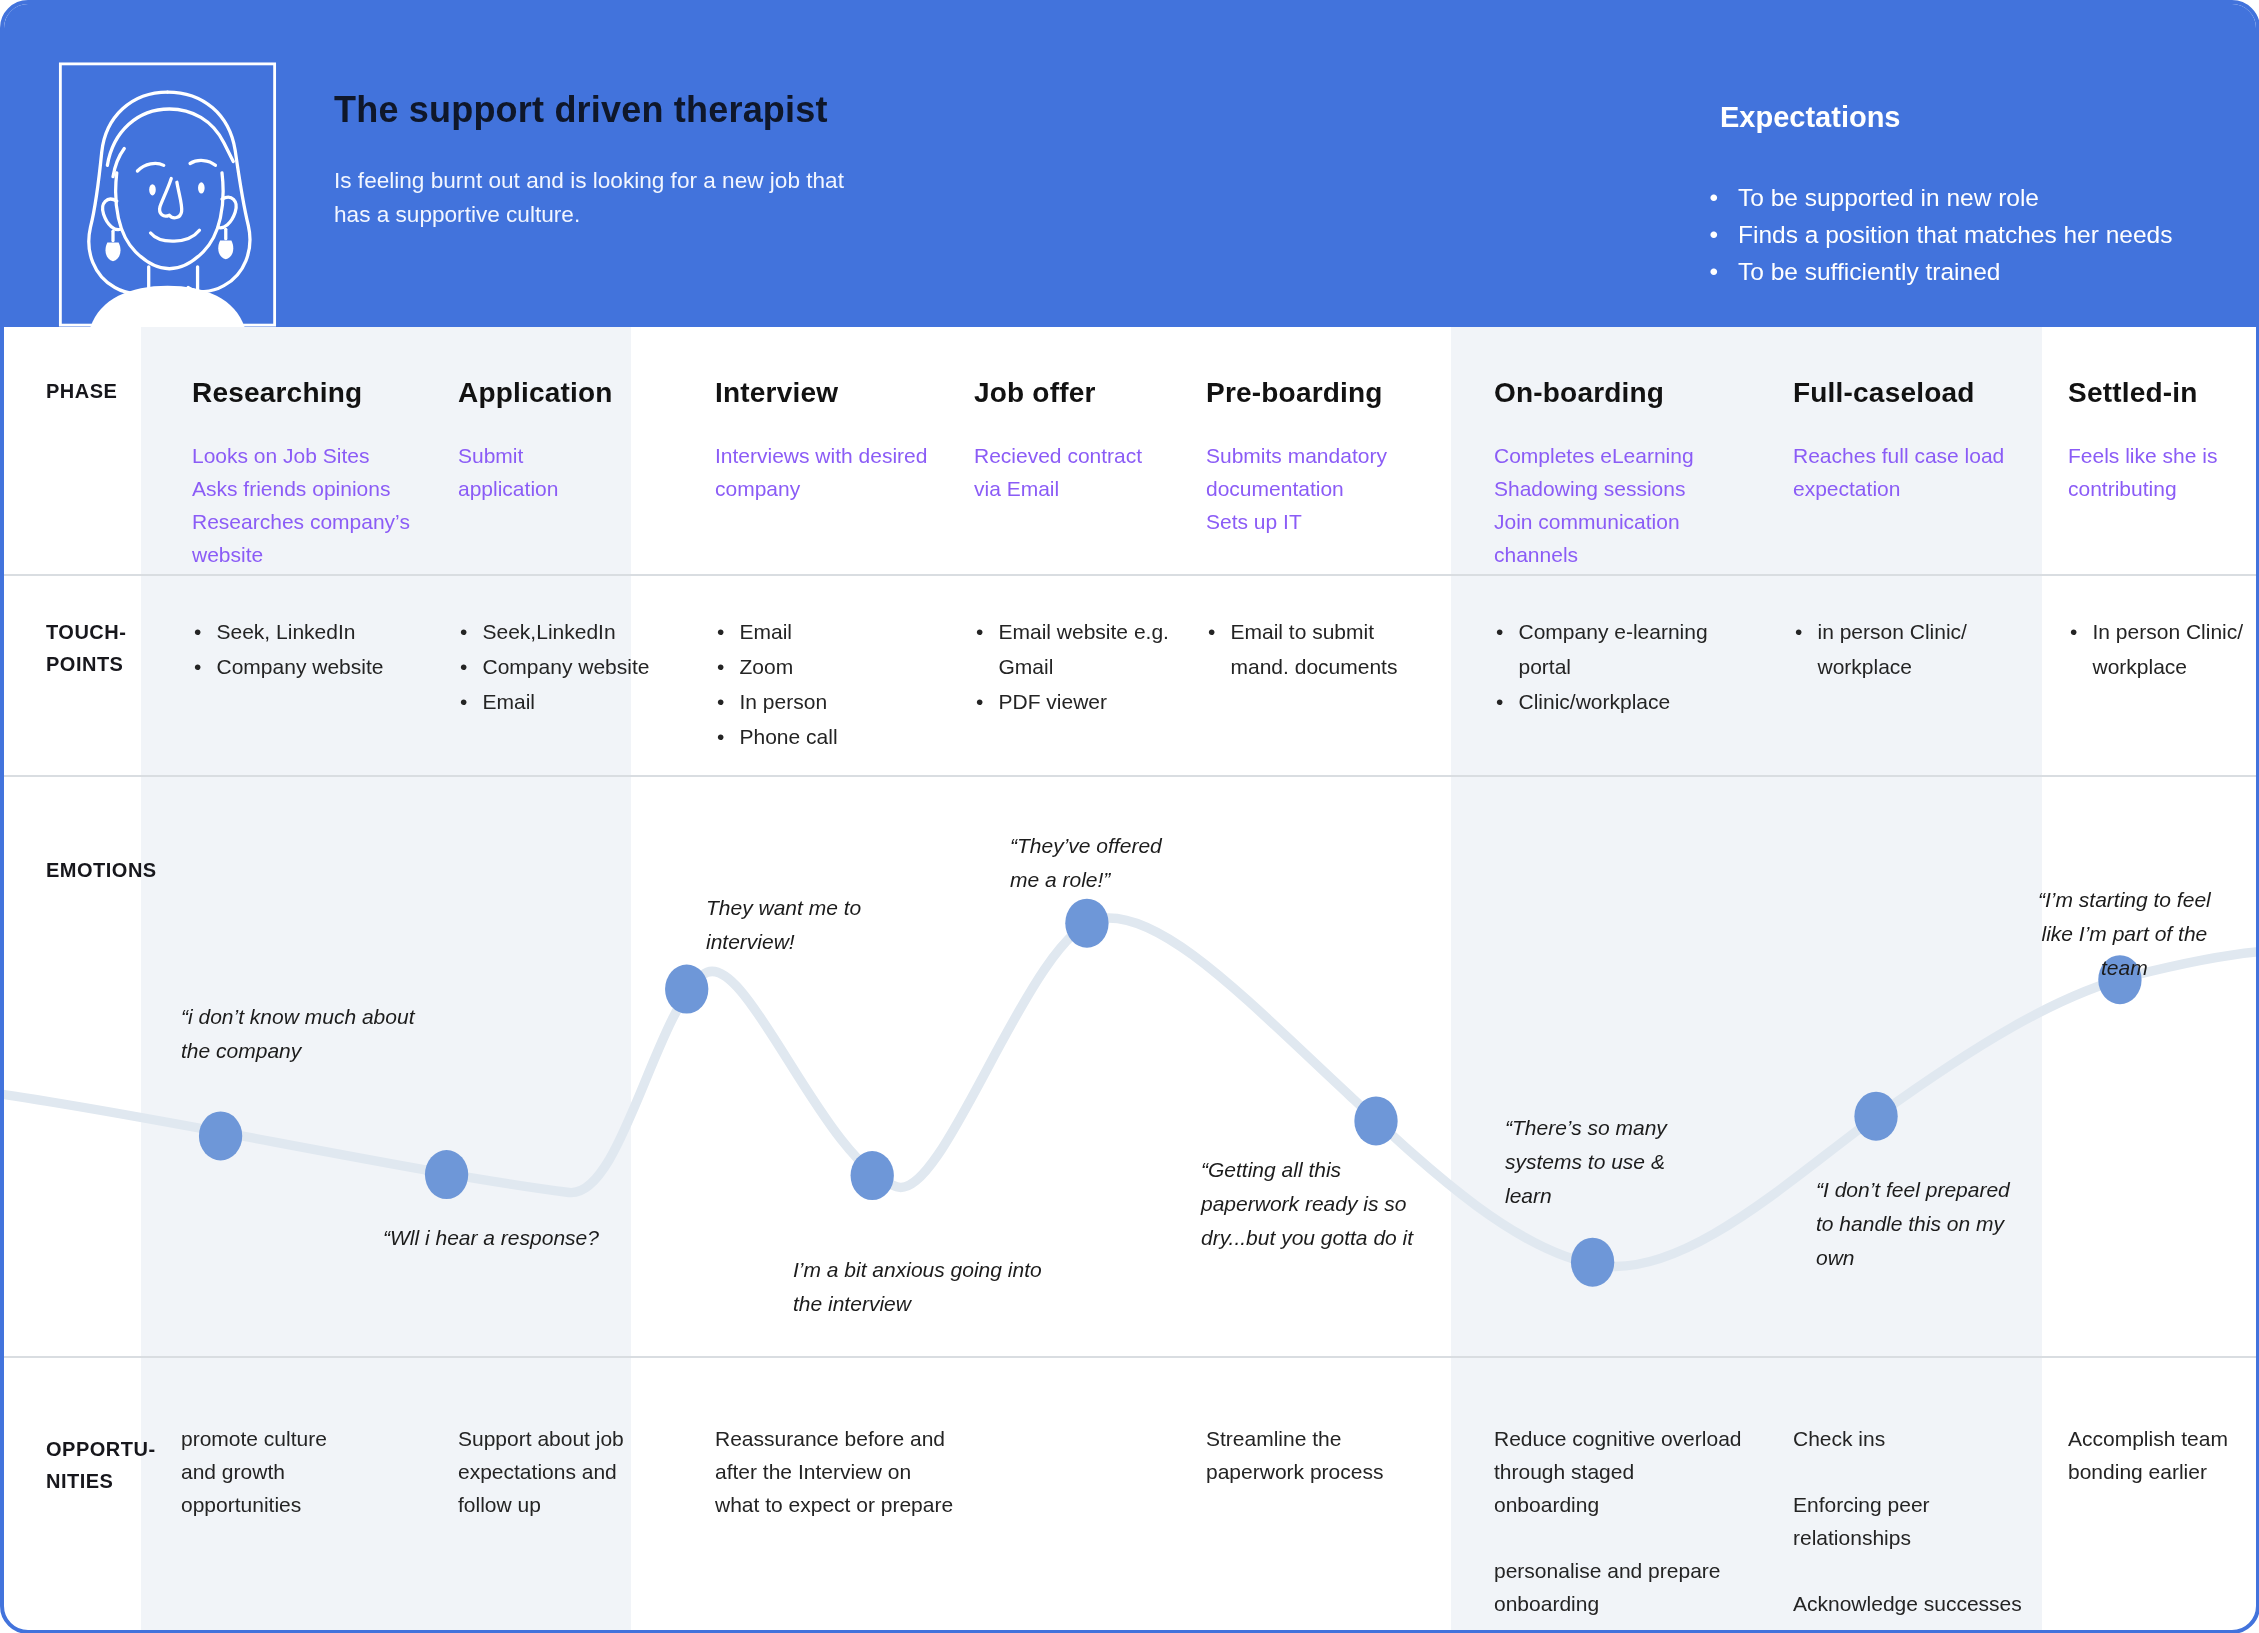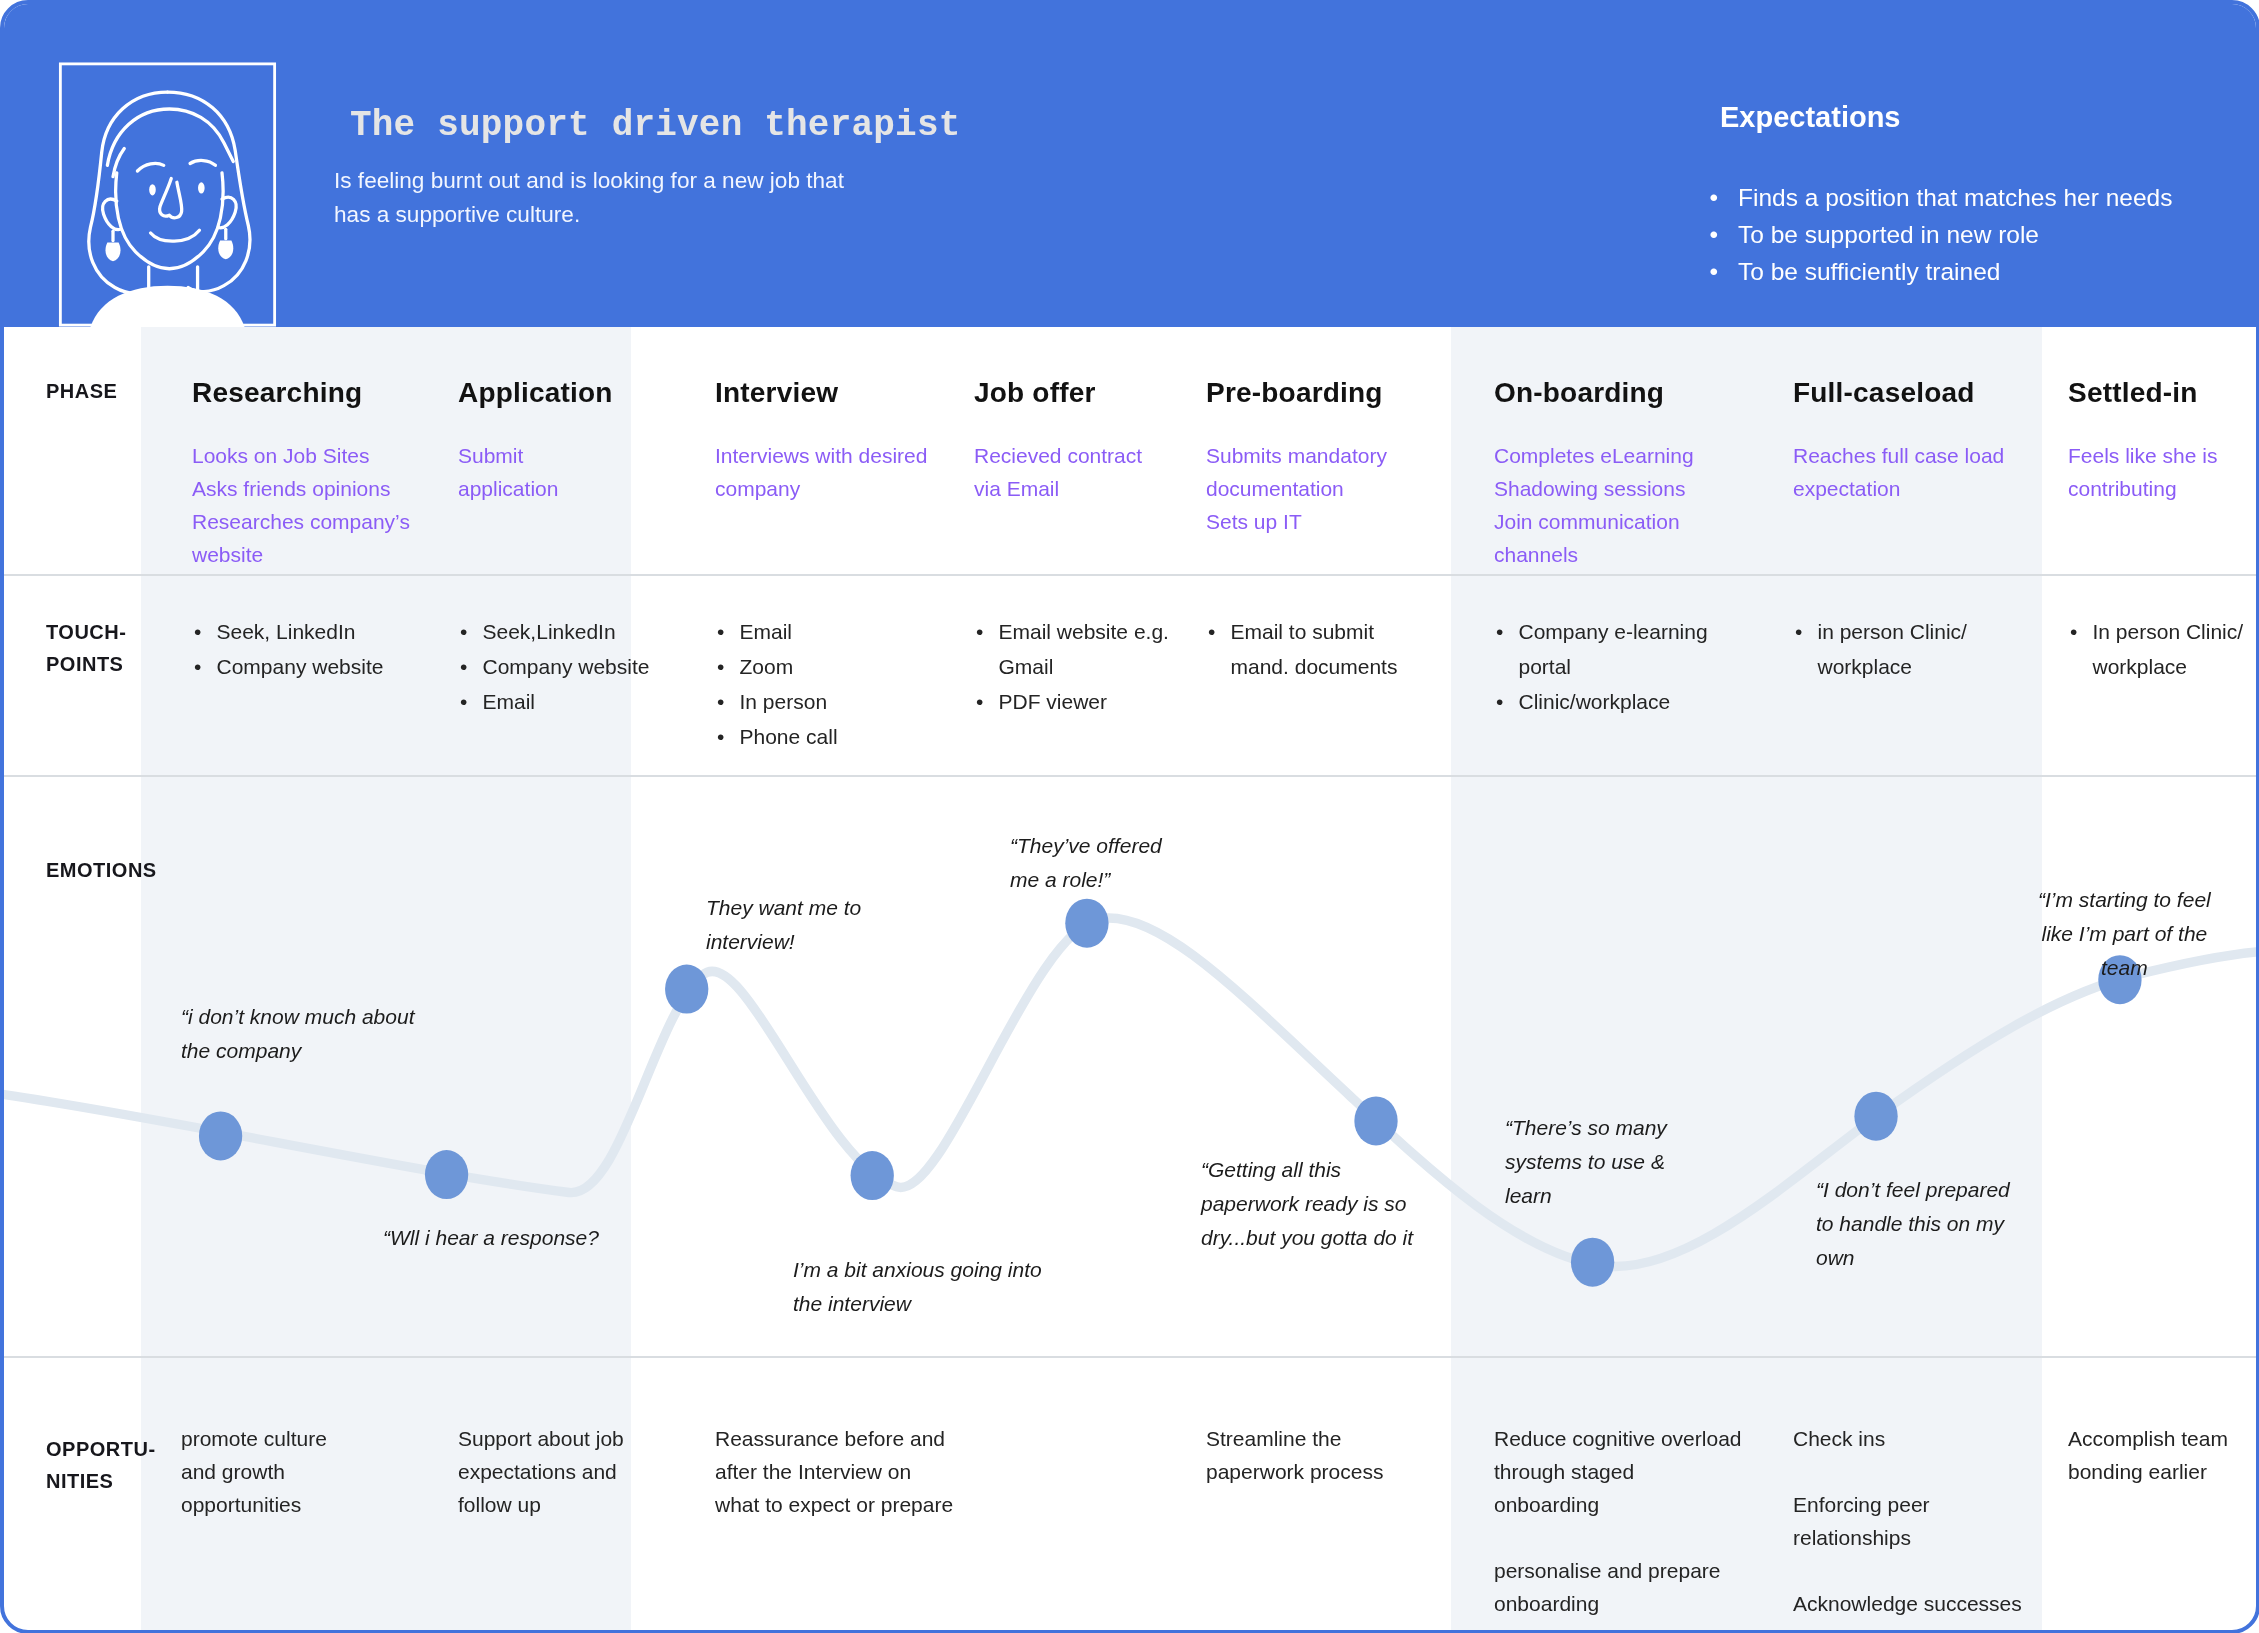--- a/index.html
+++ b/index.html
@@ -3,21 +3,21 @@
 <meta charset="utf-8">
 <style>
   html,body{margin:0;padding:0;background:#ffffff;}
   body{font-family:"Liberation Sans",sans-serif;color:#1e1e1e;}
   .card{position:relative;width:2260px;height:1634px;box-sizing:border-box;
         border:4.7px solid #4273DC;border-radius:28px;overflow:hidden;background:#ffffff;}
   
   .header{position:absolute;left:0;top:0;width:100%;height:323px;background:#4273DC;}
   .avatar-box{position:absolute;left:54px;top:58px;width:219px;height:265px;}
   .avatar-box svg{display:block;width:100%;height:100%;}
-  .persona-title{position:absolute;left:330px;top:85px;margin:16px;font-size:36px;font-weight:700;color:#e5e5e5;letter-spacing:0.2px;font-family:Liberation Mono, monospace;}
+  .persona-title{position:absolute;left:330px;top:85px;margin:0;font-size:36px;font-weight:700;color:#0f172a;letter-spacing:0.2px;}
   .persona-desc{position:absolute;left:330px;top:160px;margin:0;font-size:22.6px;line-height:34px;color:#f2f6ff;white-space:pre-line;}
   .expectations{position:absolute;left:1700px;top:81px;}
   .expectations h2{margin:16px;font-size:29px;font-weight:700;color:#ffffff;}
   .expectations ul{margin:45px 0 0 0;padding:0;list-style:none;}
   .expectations li{position:relative;padding-left:34px;font-size:24.5px;line-height:37px;color:#ffffff;}
   .expectations li::before{content:"•";position:absolute;left:5.6px;top:0;font-size:24.5px;color:#ffffff;}
   
   .band{position:absolute;top:323px;bottom:0;background:#F1F4F8;z-index:0;}
   .band-a{left:137px;width:490px;}
   .band-c{left:1447px;width:591px;}
@@ -77,22 +77,22 @@
         <path d="M172 190 C 168 198 170 208 178 210 C 186 208 188 198 184 190 Z" fill="#ffffff"></path>
         <path d="M34 282 C 44 252 76 238 116 238 C 156 238 188 252 198 282 Z" fill="#ffffff"></path>
       </svg>
     </div>
     <h1 class="persona-title">The support driven therapist</h1>
     <p class="persona-desc">Is feeling burnt out and is looking for a new job that
 has a supportive culture.</p>
     <section class="expectations">
       <h2>Expectations</h2>
       <ul>
+          <li>To be supported in new role</li>
           <li>Finds a position that matches her needs</li>
-          <li>To be supported in new role</li>
           <li>To be sufficiently trained</li>
         </ul>
     </section>
   </div>
 
   <div class="band band-a"></div>
   <div class="band band-c"></div>
   <div class="divider divider-1"></div>
   <div class="divider divider-2"></div>
   <div class="divider divider-3"></div>

